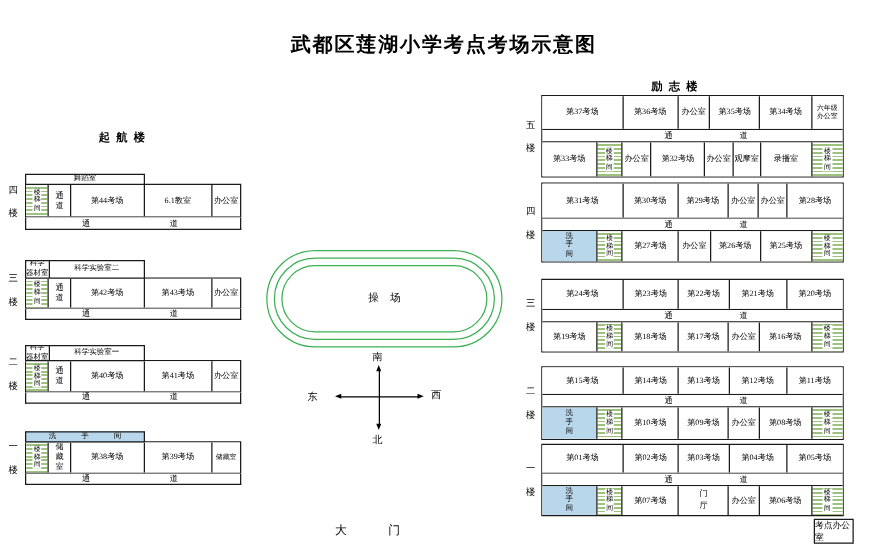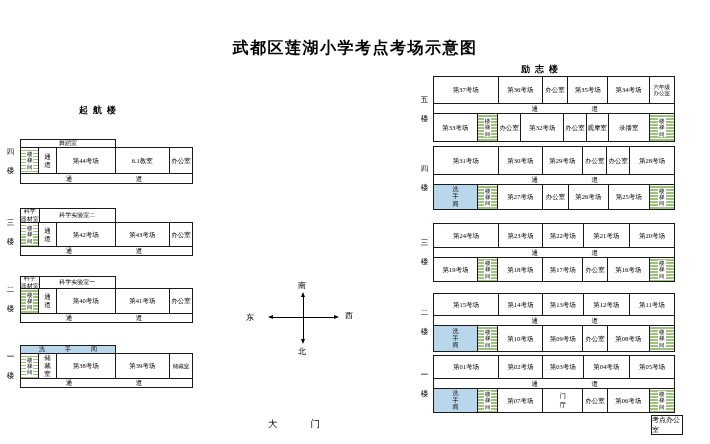--- a/index.html
+++ b/index.html
@@ -1,18 +1,18 @@
 <!DOCTYPE html>
 <html style="--track: #3cb054; --wash: #b9d7ea; --stripe: #9cc27e;"><head>
 <meta charset="utf-8">
 <style>
   html,body{margin:0;padding:0;background:#fff;}
   #diagram{position:relative;width:710px;height:444px;background:#fff;overflow:hidden;
     font-family:"Liberation Serif","DejaVu Serif",serif;color:#000;}
-  #main-title{position:absolute;left:0;top:38px;width:710px;text-align:center;
+  #main-title{position:absolute;left:0;top:26px;width:710px;text-align:center;
     font-size:16px;font-weight:bold;letter-spacing:1.5px;}
   .bld-name{position:absolute;font-size:9px;font-weight:bold;letter-spacing:5px;text-align:center;white-space:nowrap;}
   #qihang-name{left:40px;top:104px;width:120px;}
   #lizhi-name{left:480px;top:63px;width:124px;}
 
   
   .row{display:flex;box-sizing:border-box;background:#fff;}
   .cell{box-sizing:border-box;display:flex;align-items:center;justify-content:center;
     overflow:hidden;background:#fff;position:relative;}
   .row .cell + .cell{border-left:1px solid #1a1a1a;}
@@ -697,20 +697,26 @@
             <div class="lines">
               <span>楼</span>
               <span>梯</span>
               <span>间</span>
             </div>
           </div>
         </div>
       </div>
     </div>
 
+  <div id="track">
+    <div class="ring r0"></div>
+    <div class="ring r1"></div>
+    <div class="ring r2"></div>
+    <div id="playground-label">操场</div>
+  </div>
 
   <div id="compass">
     <div class="comp-h"></div>
     <div class="comp-v"></div>
     <div class="arr up"></div>
     <div class="arr down"></div>
     <div class="arr west"></div>
     <div class="arr east"></div>
     <span class="comp-label n">南</span>
     <span class="comp-label e">东</span>

